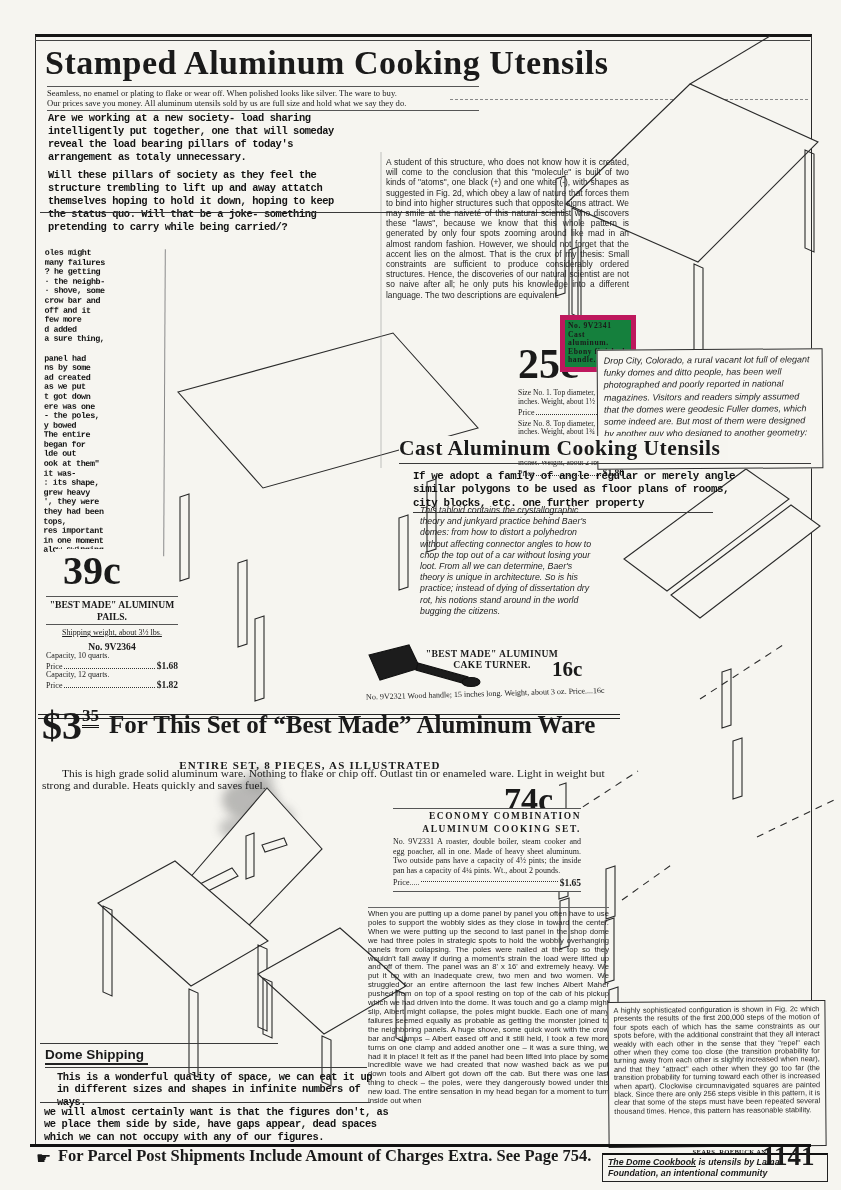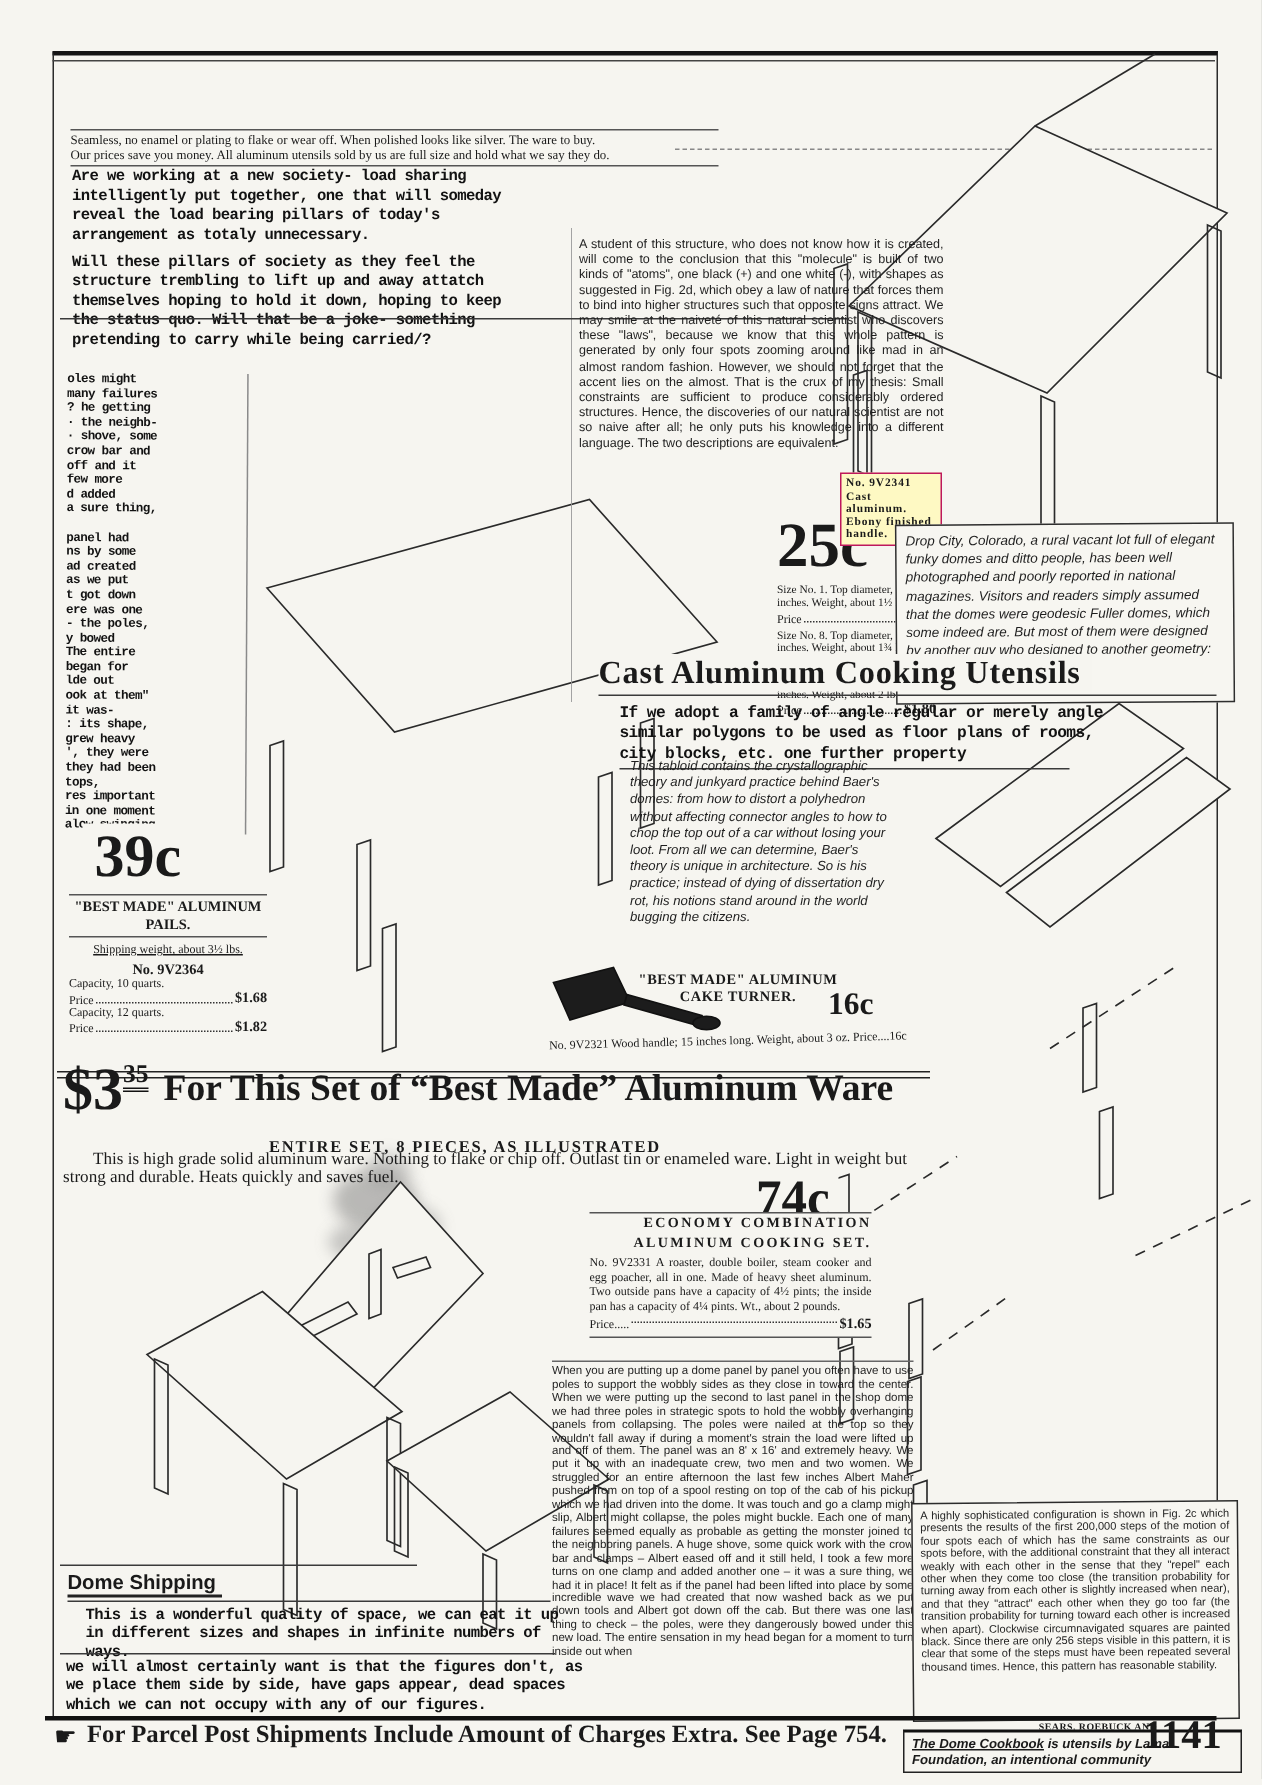--- a/index.html
+++ b/index.html
@@ -14,21 +14,21 @@
   .tw{font-family:"Liberation Mono","DejaVu Sans Mono",monospace;font-weight:700;letter-spacing:-.4px;color:#121212;}
   .tw1{left:48px;top:112px;width:308px;font-size:10.4px;line-height:13px;}
   .tw2{left:48px;top:169px;width:308px;font-size:10.4px;line-height:13px;}
   .tw3{left:42px;top:216px;width:356px;font-size:10.6px;line-height:12.6px;}
   .frag{left:44px;top:249px;width:120px;font-size:8.4px;line-height:9.6px;border-right:1px solid #8a8a8a;transform:rotate(.3deg);}
   .frag-line{min-height:9.6px;white-space:nowrap;overflow:hidden;}
   .essay{font-family:"Liberation Sans",sans-serif;color:#1f1f1f;}
   .student{left:386px;top:157px;width:243px;font-size:8.4px;line-height:10.2px;text-align:justify;}
   .price-big{font-weight:bold;font-family:"Liberation Serif",serif;background:#f6f5f0;line-height:1;}
   .p25{left:512px;top:341px;font-size:42px;padding:2px 6px;}
-  .sauceno{left:560px;top:315px;width:60px;font-size:7.6px;line-height:8.6px;letter-spacing:.6px;font-weight:bold;background:#fef9c3;border:1px solid #be185d;padding:2px 3px;}
+  .sauceno{left:560px;top:315px;width:60px;font-size:7.6px;line-height:8.6px;letter-spacing:.6px;font-weight:bold;background:#15803d;border:5px solid #be185d;padding:2px 3px;}
   .sizes{left:518px;top:389px;width:106px;background:#f6f5f0cc;}
   .cat-row{margin-bottom:3px;}
   .cat-desc{font-size:7.6px;line-height:8.8px;}
   .price-row{display:flex;align-items:flex-end;font-size:8px;}
   .leader{flex:1;border-bottom:1.4px dotted #333;margin:0 2px 2px 2px;}
   .price-val{font-weight:bold;font-size:9.5px;}
   .dropcity{left:597px;top:349px;width:212px;height:110px;border:1.2px solid #2e2e2e;background:#f7f6f1;padding:4px 6px;
             font-style:italic;font-size:9px;line-height:12.2px;transform:rotate(-.4deg);}
   .casthdr{left:399px;top:436px;font-weight:bold;font-size:21.5px;letter-spacing:.5px;background:#f6f5f0;padding-right:8px;}
   .polygons{left:413px;top:470px;width:330px;font-size:10.8px;line-height:13.4px;}
@@ -170,20 +170,21 @@
       </g>
 
       <line x1="381" y1="152" x2="381" y2="468" stroke="#9a9a9a" stroke-width=".6"></line>
     </g>
   </svg>
 
   <div class="abs frame"></div>
   <div class="abs innerline"></div>
   <div class="abs dashline"></div>
 
+  <div class="abs title z2">Stamped Aluminum Cooking Utensils</div>
   <div class="abs subtitle z2">
     <div>Seamless, no enamel or plating to flake or wear off.  When polished looks like silver.  The ware to buy.</div>
     <div>Our prices save you money.  All aluminum utensils sold by us are full size and hold what we say they do.</div>
   </div>
 
   <div class="abs tw tw1 z2">Are we working at a new society- load sharing intelligently put together, one that will someday reveal the load bearing pillars of today's arrangement as totaly unnecessary.</div>
   <div class="abs tw tw2 z2">Will these pillars of society as they feel the structure trembling to lift up and away attatch themselves hoping to hold it down, hoping to keep the status quo. Will that be a joke- something pretending to carry while being carried/?</div>
   <div class="abs rule z2" style="left:40px;top:212px;width:525px;"></div>
 
   <div class="abs tw frag z2">

